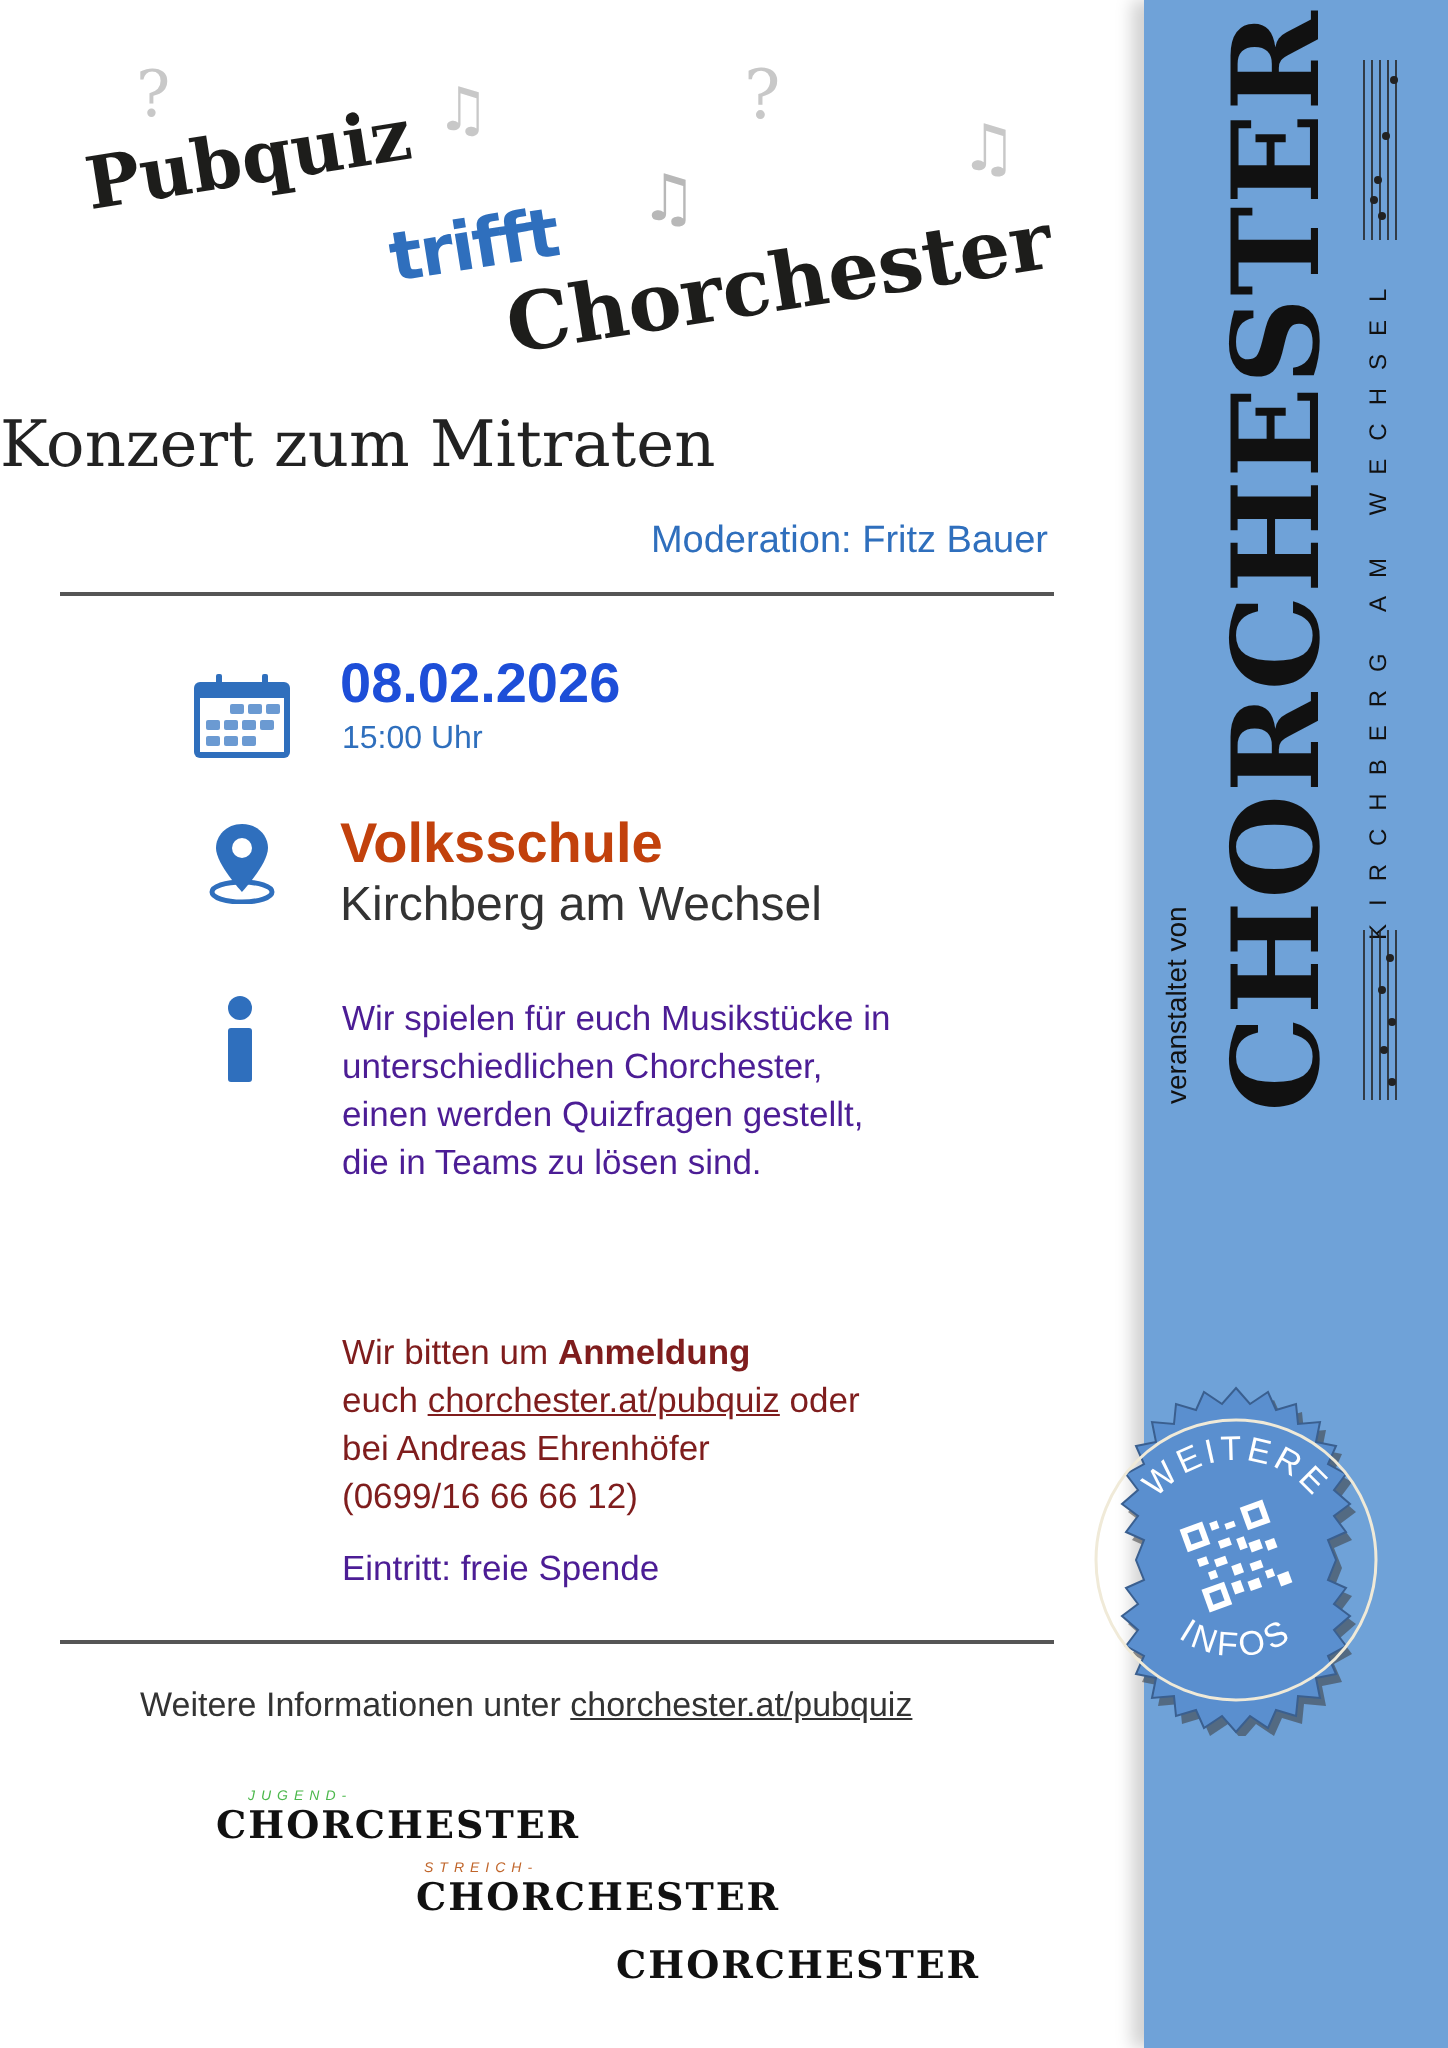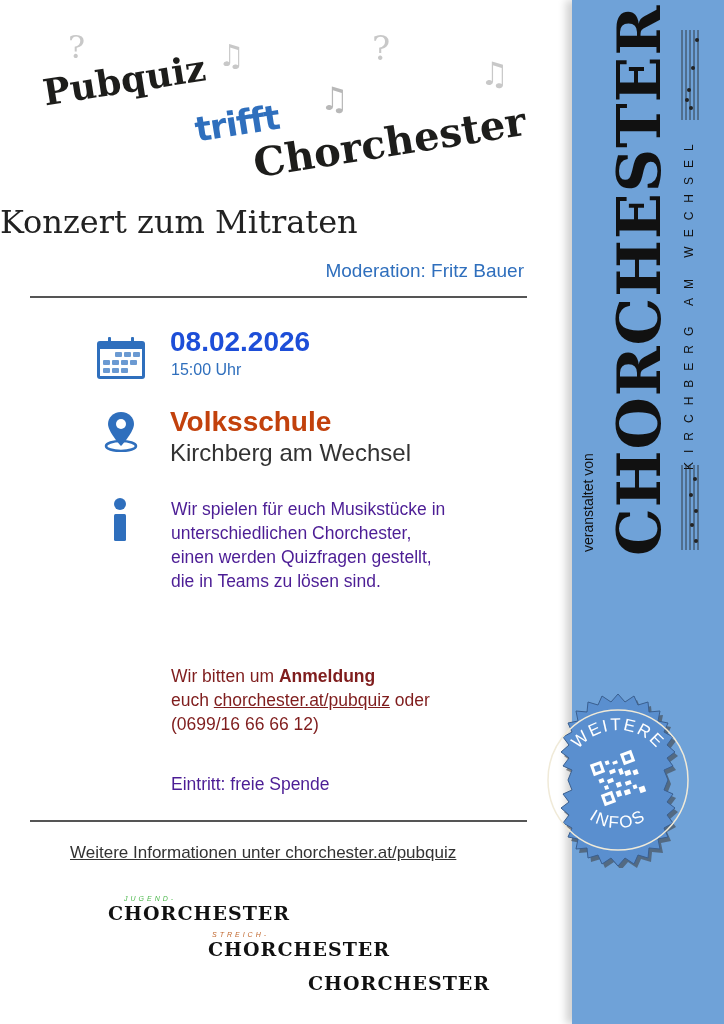--- a/index.html
+++ b/index.html
@@ -90,28 +90,29 @@
   <div>unterschiedlichen Chorchester,</div>
   <div>einen werden Quizfragen gestellt,</div>
   <div>die in Teams zu lösen sind.</div>
 </div>
 <div class="abs para" style="top:604px;">
 </div>
 
 <div class="abs para blue" style="top:664px;">
   <div><span>Wir bitten um </span><b>Anmeldung</b></div>
   <div><span>euch </span><span class="ul">chorchester.at/pubquiz</span><span> oder</span></div>
+  <div>bei Andreas Ehrenhöfer</div>
   <div>(0699/16 66 66 12)</div>
 </div>
 
 <div class="abs para" style="top:772px;">Eintritt: freie Spende</div>
 
 <div class="abs rule" style="top:820px;"></div>
 
-<div class="abs footer" style="top:842px;text-decoration:underline;">
+<div class="abs footer" style="top:842px;">
   <div><span>Weitere Informationen unter </span><span class="ul">chorchester.at/pubquiz</span></div>
 </div>
 
 <div class="abs" style="left:108px;top:895px;">
   <div class="prefix" style="color:#4cb84c;margin-left:16px;">JUGEND-</div>
   <div class="logo">CHORCHESTER</div>
 </div>
 <div class="abs" style="left:208px;top:931px;">
   <div class="prefix" style="color:#c0652a;margin-left:4px;">STREICH-</div>
   <div class="logo">CHORCHESTER</div>

